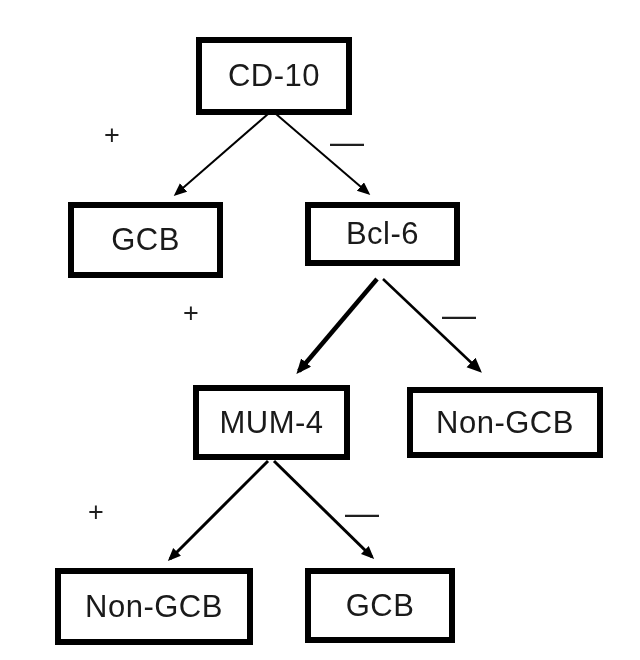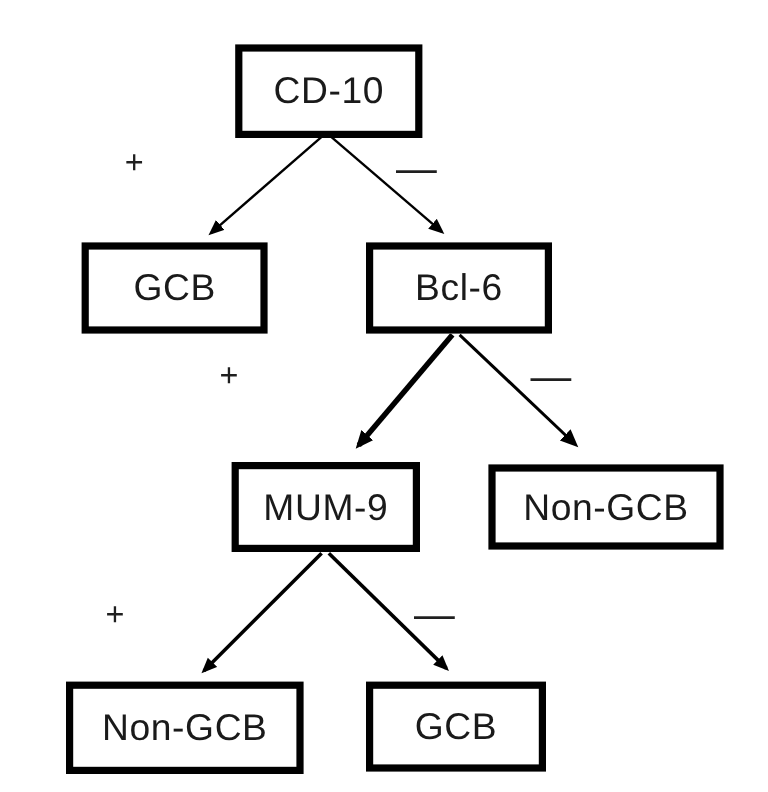--- a/index.html
+++ b/index.html
@@ -73,26 +73,26 @@
     <line x1="274" y1="461" x2="372" y2="557" stroke="#000000" stroke-width="3" marker-end="url(#arrowhead)"></line>
   </svg>
 
   <div class="node" style="left:196px; top:37px; width:156px; height:78px;">
     <span>CD-10</span>
   </div>
 
   <div class="node" style="left:68px; top:202px; width:155px; height:76px;">
     <span>GCB</span>
   </div>
-  <div class="node" style="left:305px; top:202px; width:155px; height:76px;">
+  <div class="node" style="left:305px; top:202px; width:155px; height:64px;">
     <span>Bcl-6</span>
   </div>
 
   <div class="node" style="left:193px; top:385px; width:157px; height:75px;">
-    <span>MUM-9</span>
+    <span>MUM-4</span>
   </div>
   <div class="node" style="left:407px; top:387px; width:196px; height:71px;">
     <span>Non-GCB</span>
   </div>
 
   <div class="node" style="left:55px; top:568px; width:198px; height:77px;">
     <span>Non-GCB</span>
   </div>
   <div class="node" style="left:305px; top:568px; width:150px; height:75px;">
     <span>GCB</span>

